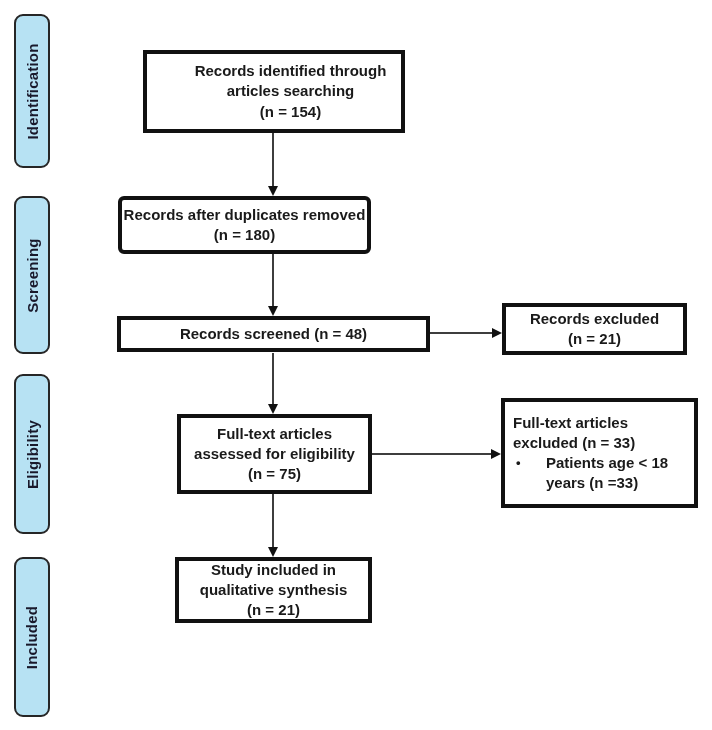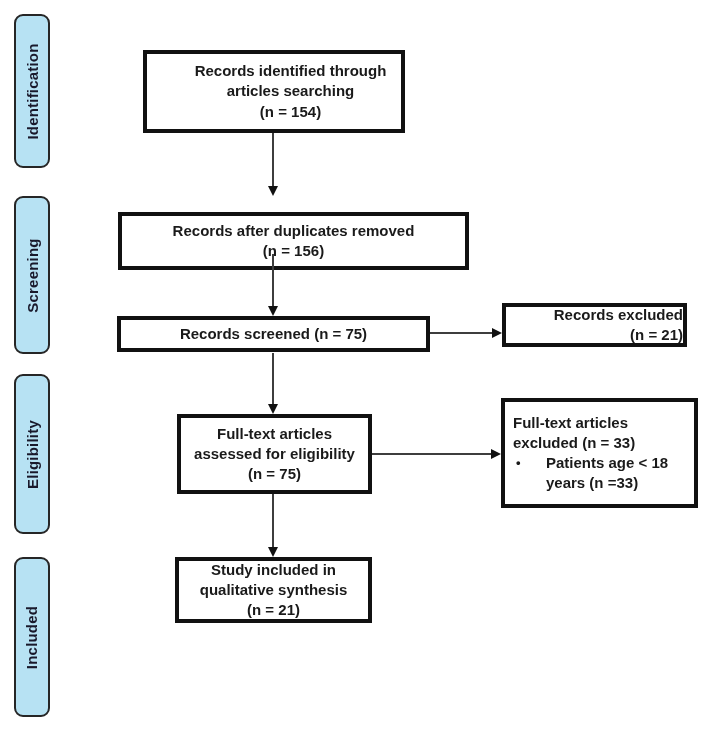--- a/index.html
+++ b/index.html
@@ -53,23 +53,23 @@
     justify-content: center;
     font-size: 15px;
     font-weight: bold;
     color: var(--box-text, #1a1a1a);
     line-height: 1.34;
     text-align: center;
   }
   .box .line { display: block; }
 
   .box-identified        { left: 143px; top: 50px;  width: 262px; height: 83px; padding-left: 33px; }
-  .box-after-duplicates  { left: 118px; top: 212px; width: 351px; height: 58px; }
+  .box-after-duplicates  { left: 118px; top: 196px; width: 253px; height: 58px; border-radius: 6px; }
   .box-screened          { left: 117px; top: 316px; width: 313px; height: 36px; }
-  .box-records-excluded  { left: 502px; top: 303px; width: 185px; height: 44px; align-items: flex-end; }
+  .box-records-excluded  { left: 502px; top: 303px; width: 185px; height: 52px; }
   .box-fulltext-assessed { left: 177px; top: 414px; width: 195px; height: 80px; }
   .box-fulltext-excluded {
     left: 501px; top: 398px; width: 197px; height: 110px;
     align-items: flex-start;
     justify-content: center;
     text-align: left;
     padding: 4px 6px 4px 8px;
   }
   .box-included-qual     { left: 175px; top: 557px; width: 197px; height: 66px; }
 
@@ -143,25 +143,25 @@
   </div>
 
   <div class="box box-identified">
     <span class="line">Records identified through</span>
     <span class="line">articles searching</span>
     <span class="line">(n = 154)</span>
   </div>
 
   <div class="box box-after-duplicates">
     <span class="line">Records after duplicates removed</span>
-    <span class="line">(n = 156)</span>
+    <span class="line">(n = 180)</span>
   </div>
 
   <div class="box box-screened">
-    <span class="line">Records screened (n = 75)</span>
+    <span class="line">Records screened (n = 48)</span>
   </div>
 
   <div class="box box-records-excluded">
     <span class="line">Records excluded</span>
     <span class="line">(n = 21)</span>
   </div>
 
   <div class="box box-fulltext-assessed">
     <span class="line">Full-text articles</span>
     <span class="line">assessed for eligibility</span>

